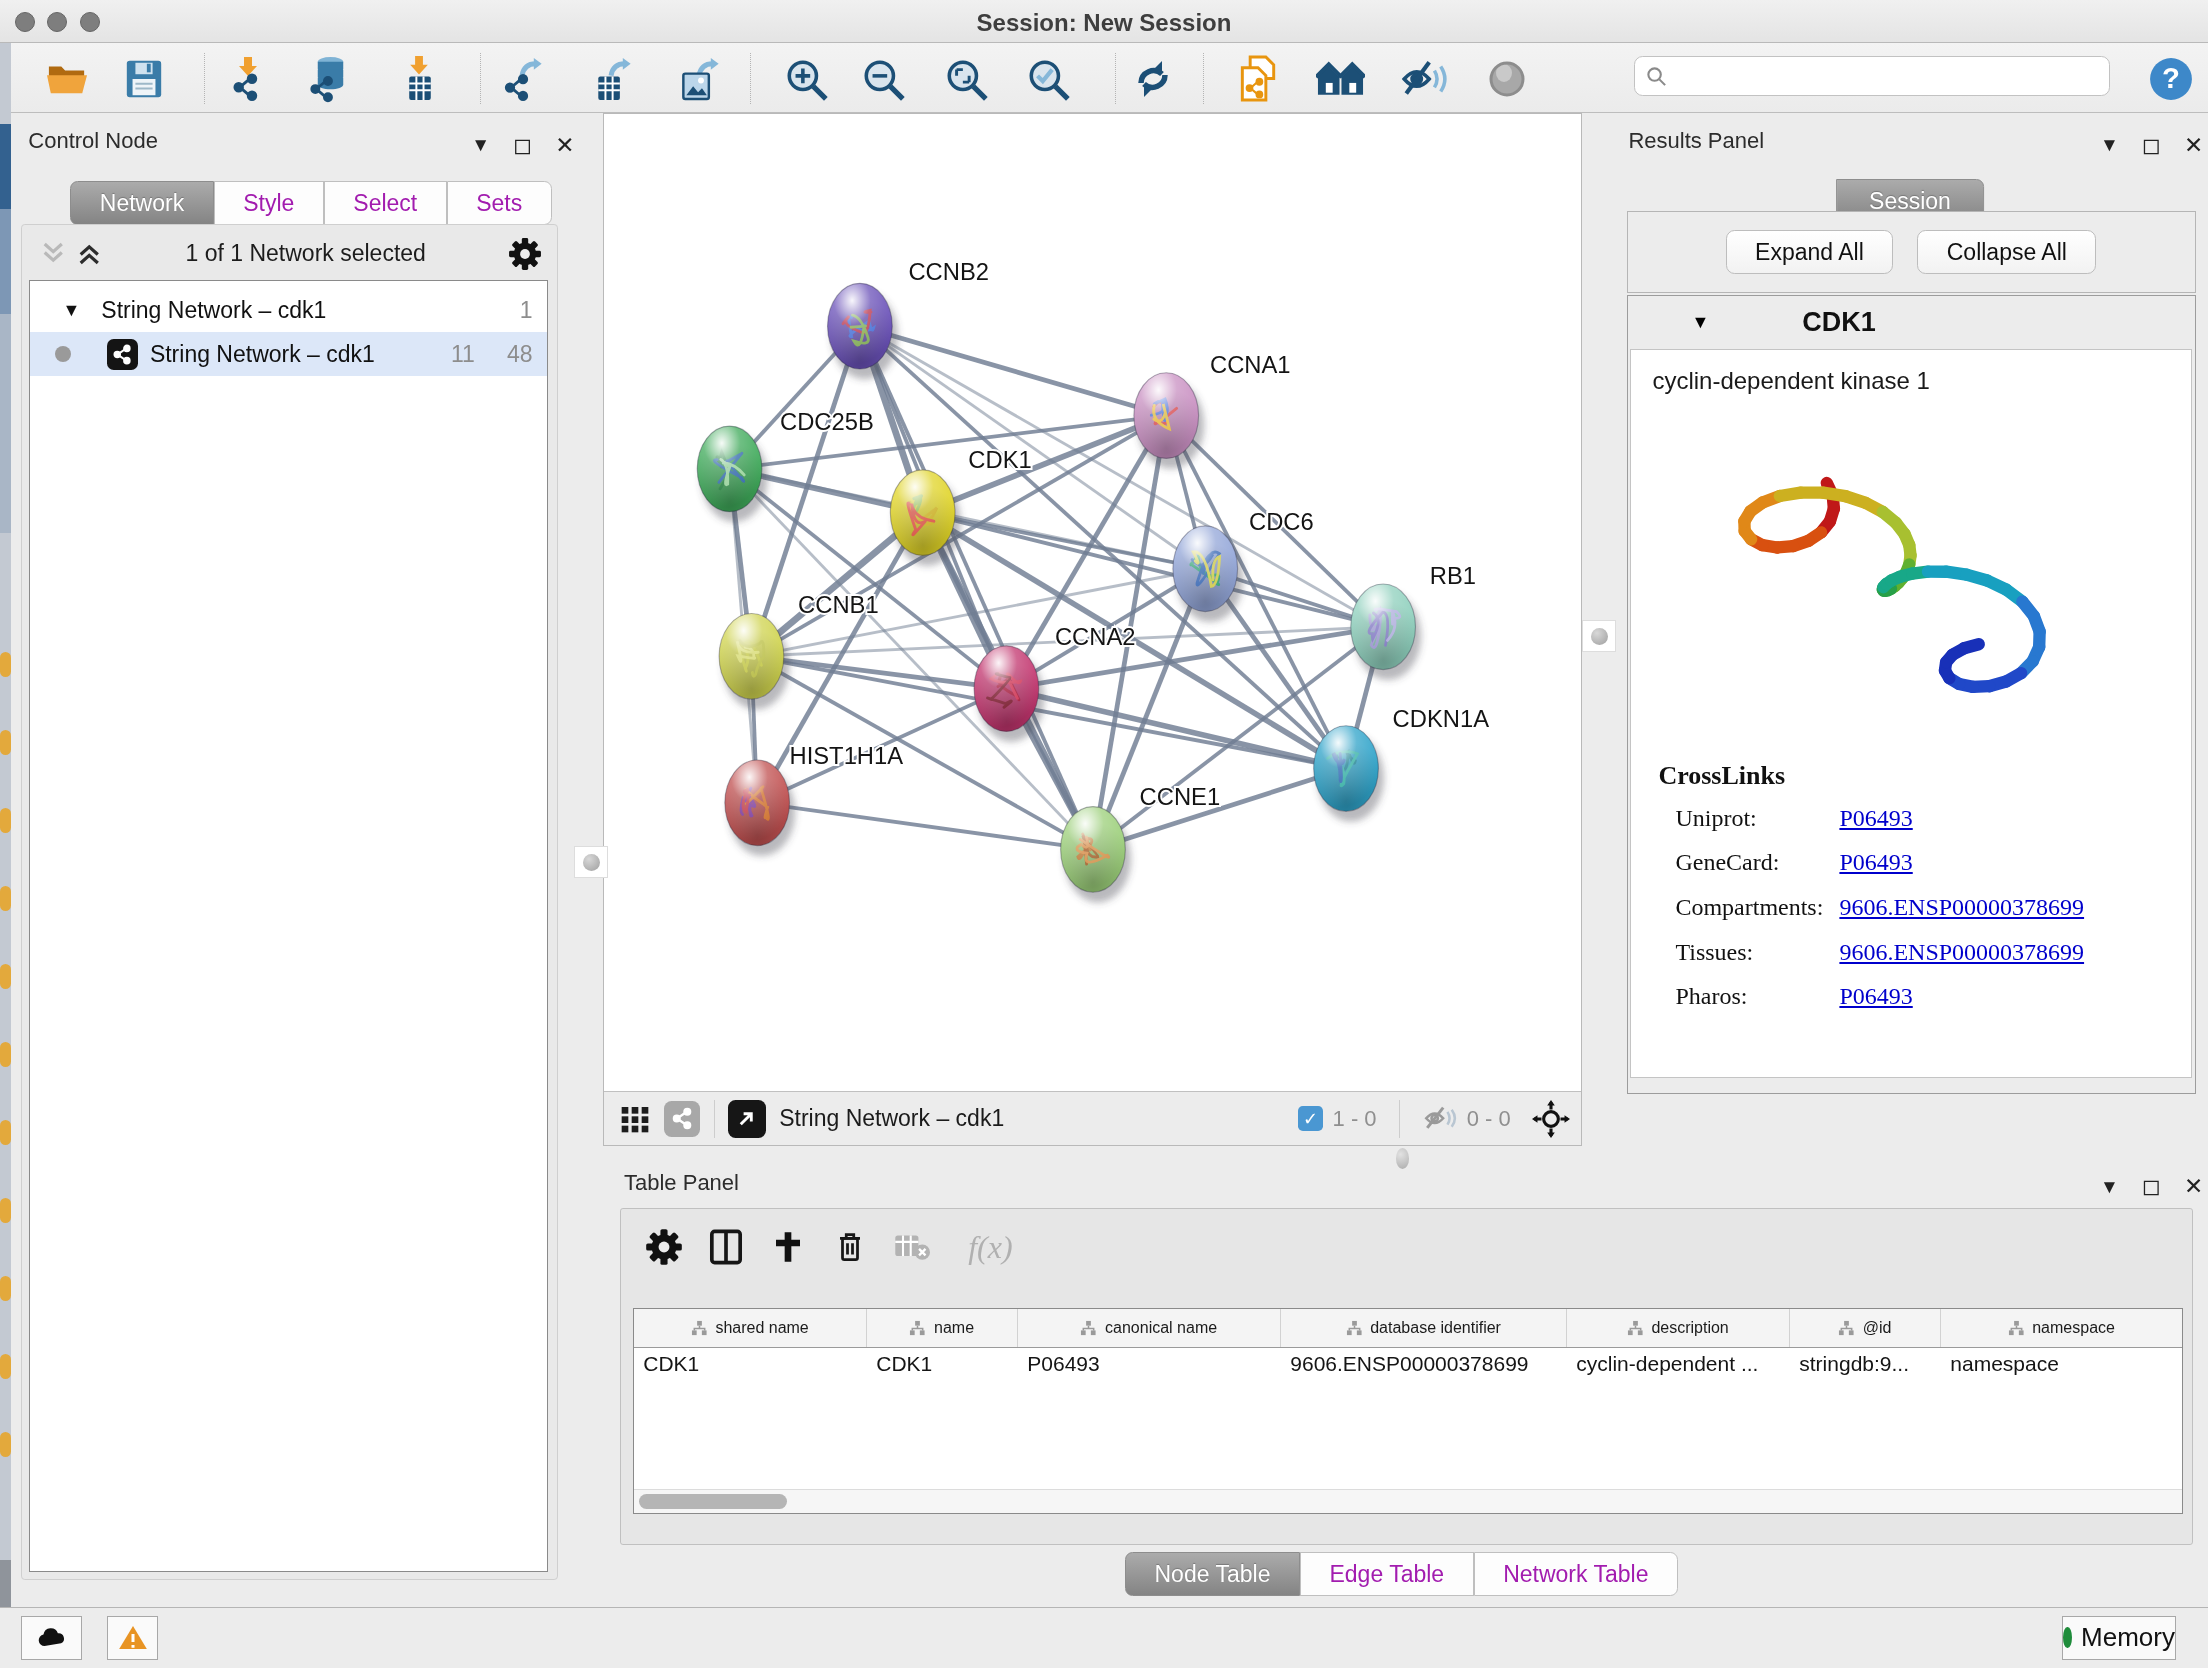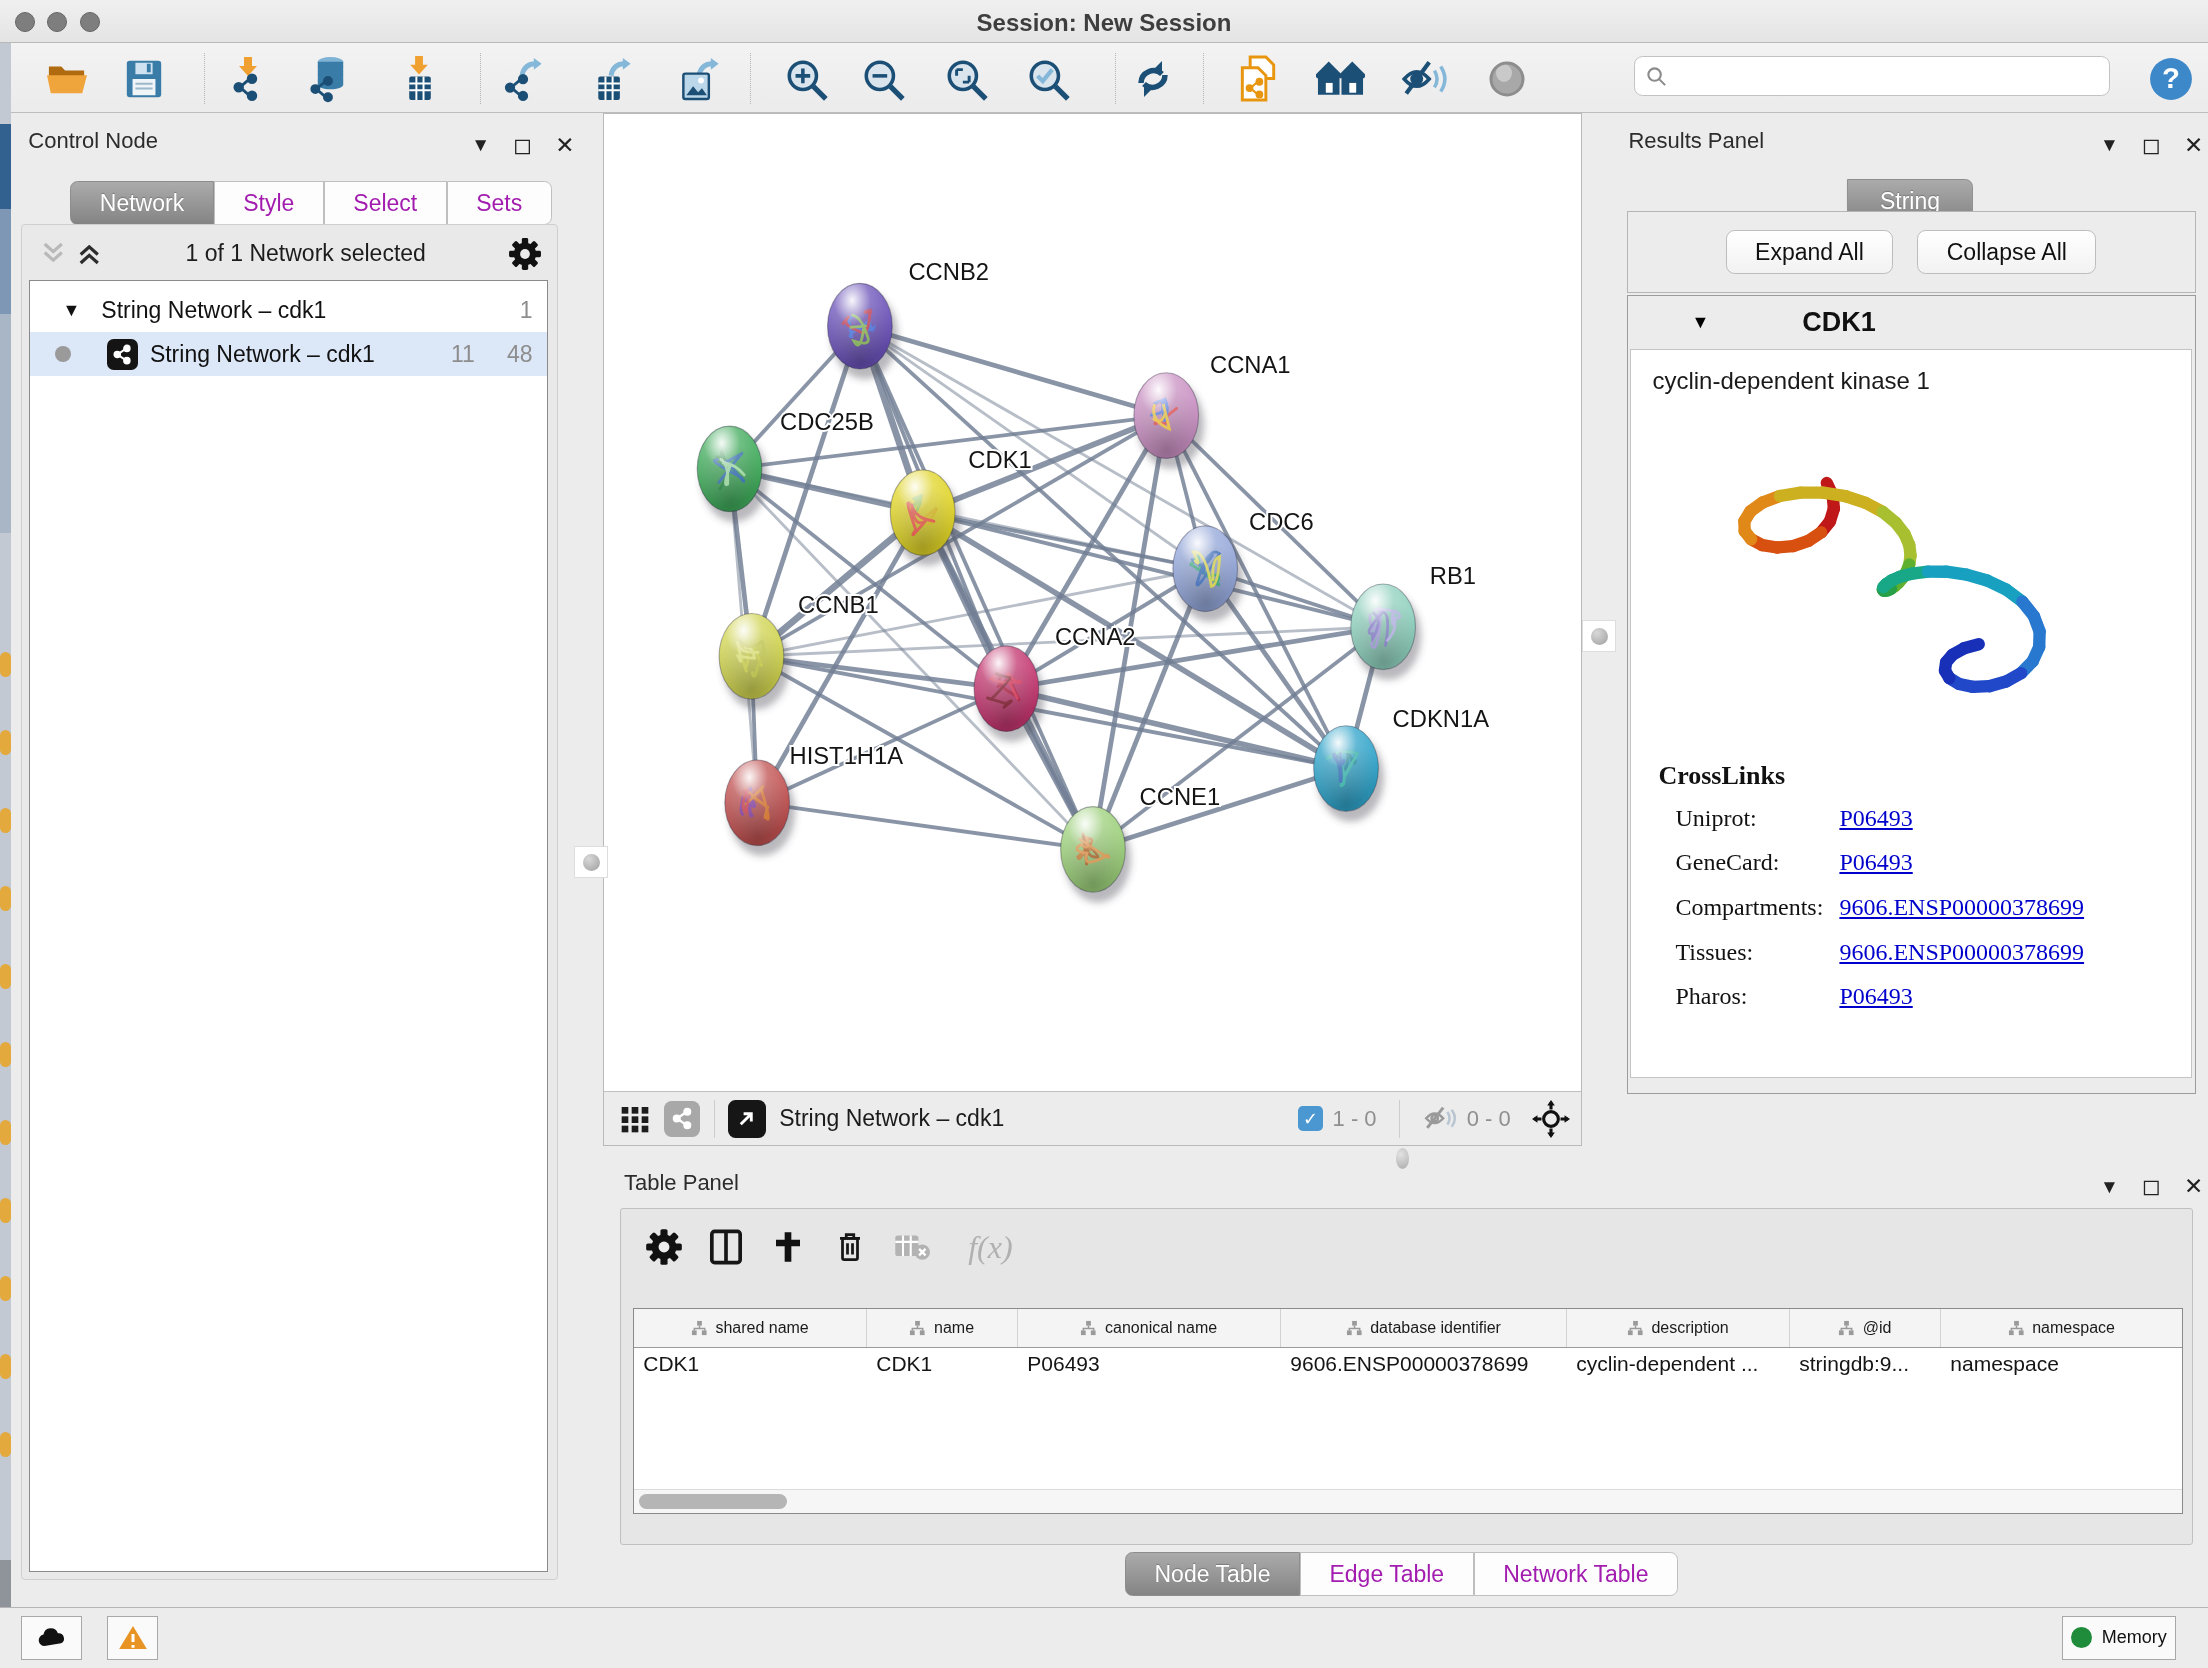--- a/index.html
+++ b/index.html
@@ -104,21 +104,21 @@
   .gcell{padding-left:9.5px;display:flex;align-items:center;box-sizing:border-box;}
   .hscroll{position:absolute;left:0;bottom:0;width:100%;height:23px;background:#f6f6f6;
     border-top:1px solid #dcdcdc;}
   .hthumb{position:absolute;left:5.7px;top:3.8px;width:148px;height:15px;border-radius:7.6px;
     background:#b5b5b5;}
   .btabs{position:absolute;left:516px;top:390px;display:flex;}
   
   .statusbar{position:absolute;left:0;top:1607px;width:2208px;height:61px;background:#ececec;
     border-top:1px solid #b5b5b5;}
   .sbtn{position:absolute;top:7.6px;height:42px;background:#fafafa;border:1px solid #a8a8a8;
-    display:flex;align-items:center;justify-content:center;gap:9.5px;font-size:18px;color:#111;}
+    display:flex;align-items:center;justify-content:center;gap:9.5px;font-size:26px;color:#111;}
   .dot{width:21px;height:21px;border-radius:50%;background:#1f8c3b;}
   svg{display:block;}
   .netsvg text{font-size:25px;fill:#141414;paint-order:stroke;stroke:#ffffff;stroke-width:4px;
     font-family:"Liberation Sans","DejaVu Sans",sans-serif;}
 </style>
 </head>
 <body>
 
 <div class="window">
 
@@ -713,21 +713,21 @@
     </div>
   <div class="ovalknob" style="left:1396px;top:1148px"></div>
 
   <div class="rpanel">
     <div class="ptitle" style="left:11.4px;top:5.7px">Results Panel</div>
     <div class="pctl" style="left:483px;top:9.5px">
       <span>▼</span>
       <span style="font-size:23px">◻</span>
       <span style="font-weight:bold;font-size:23px">✕</span>
     </div>
-    <div class="rtab tab sel first last" style="padding:0 32px">String</div>
+    <div class="rtab tab sel first last" style="padding:0 32px">Session</div>
     <div class="rbox1">
       <button class="btn">Expand All</button>
       <button class="btn">Collapse All</button>
     </div>
     <div class="rbox2">
       <div class="rentry-head">
         <span style="margin-left:61px;font-size:18px">▼</span>
         <span class="rentry-name">CDK1</span>
       </div>
       <div class="rentry-body">

